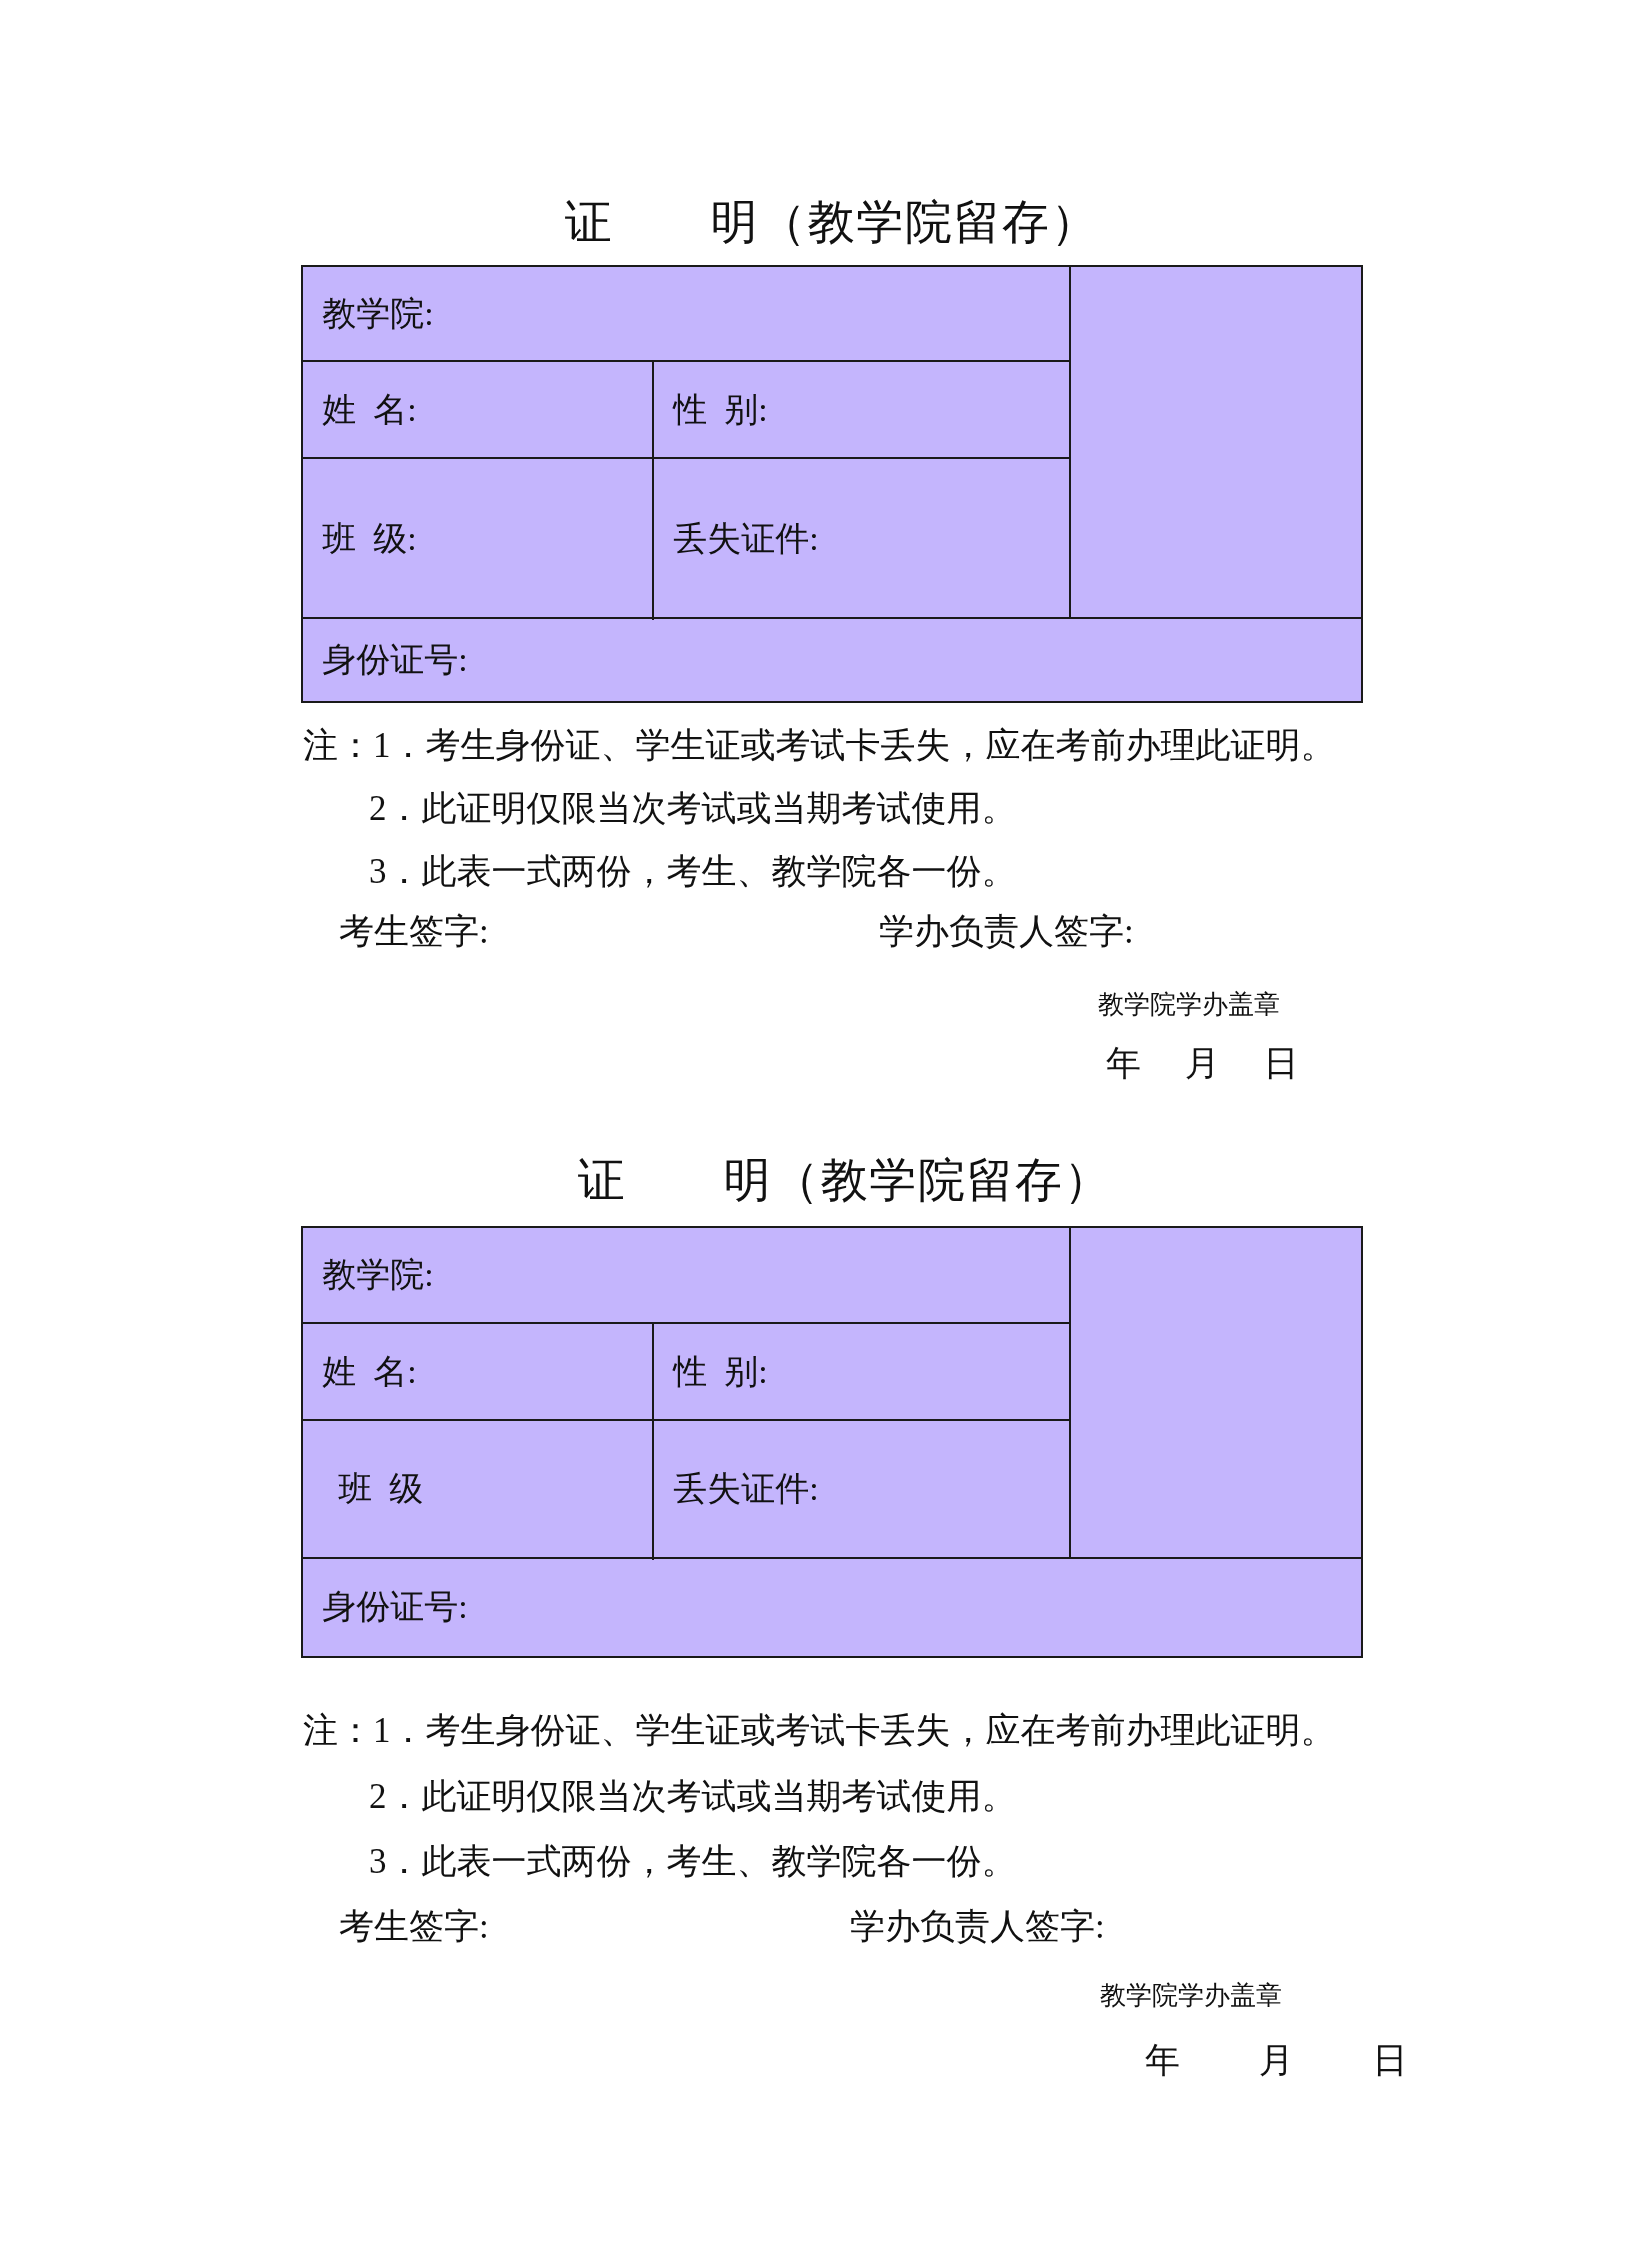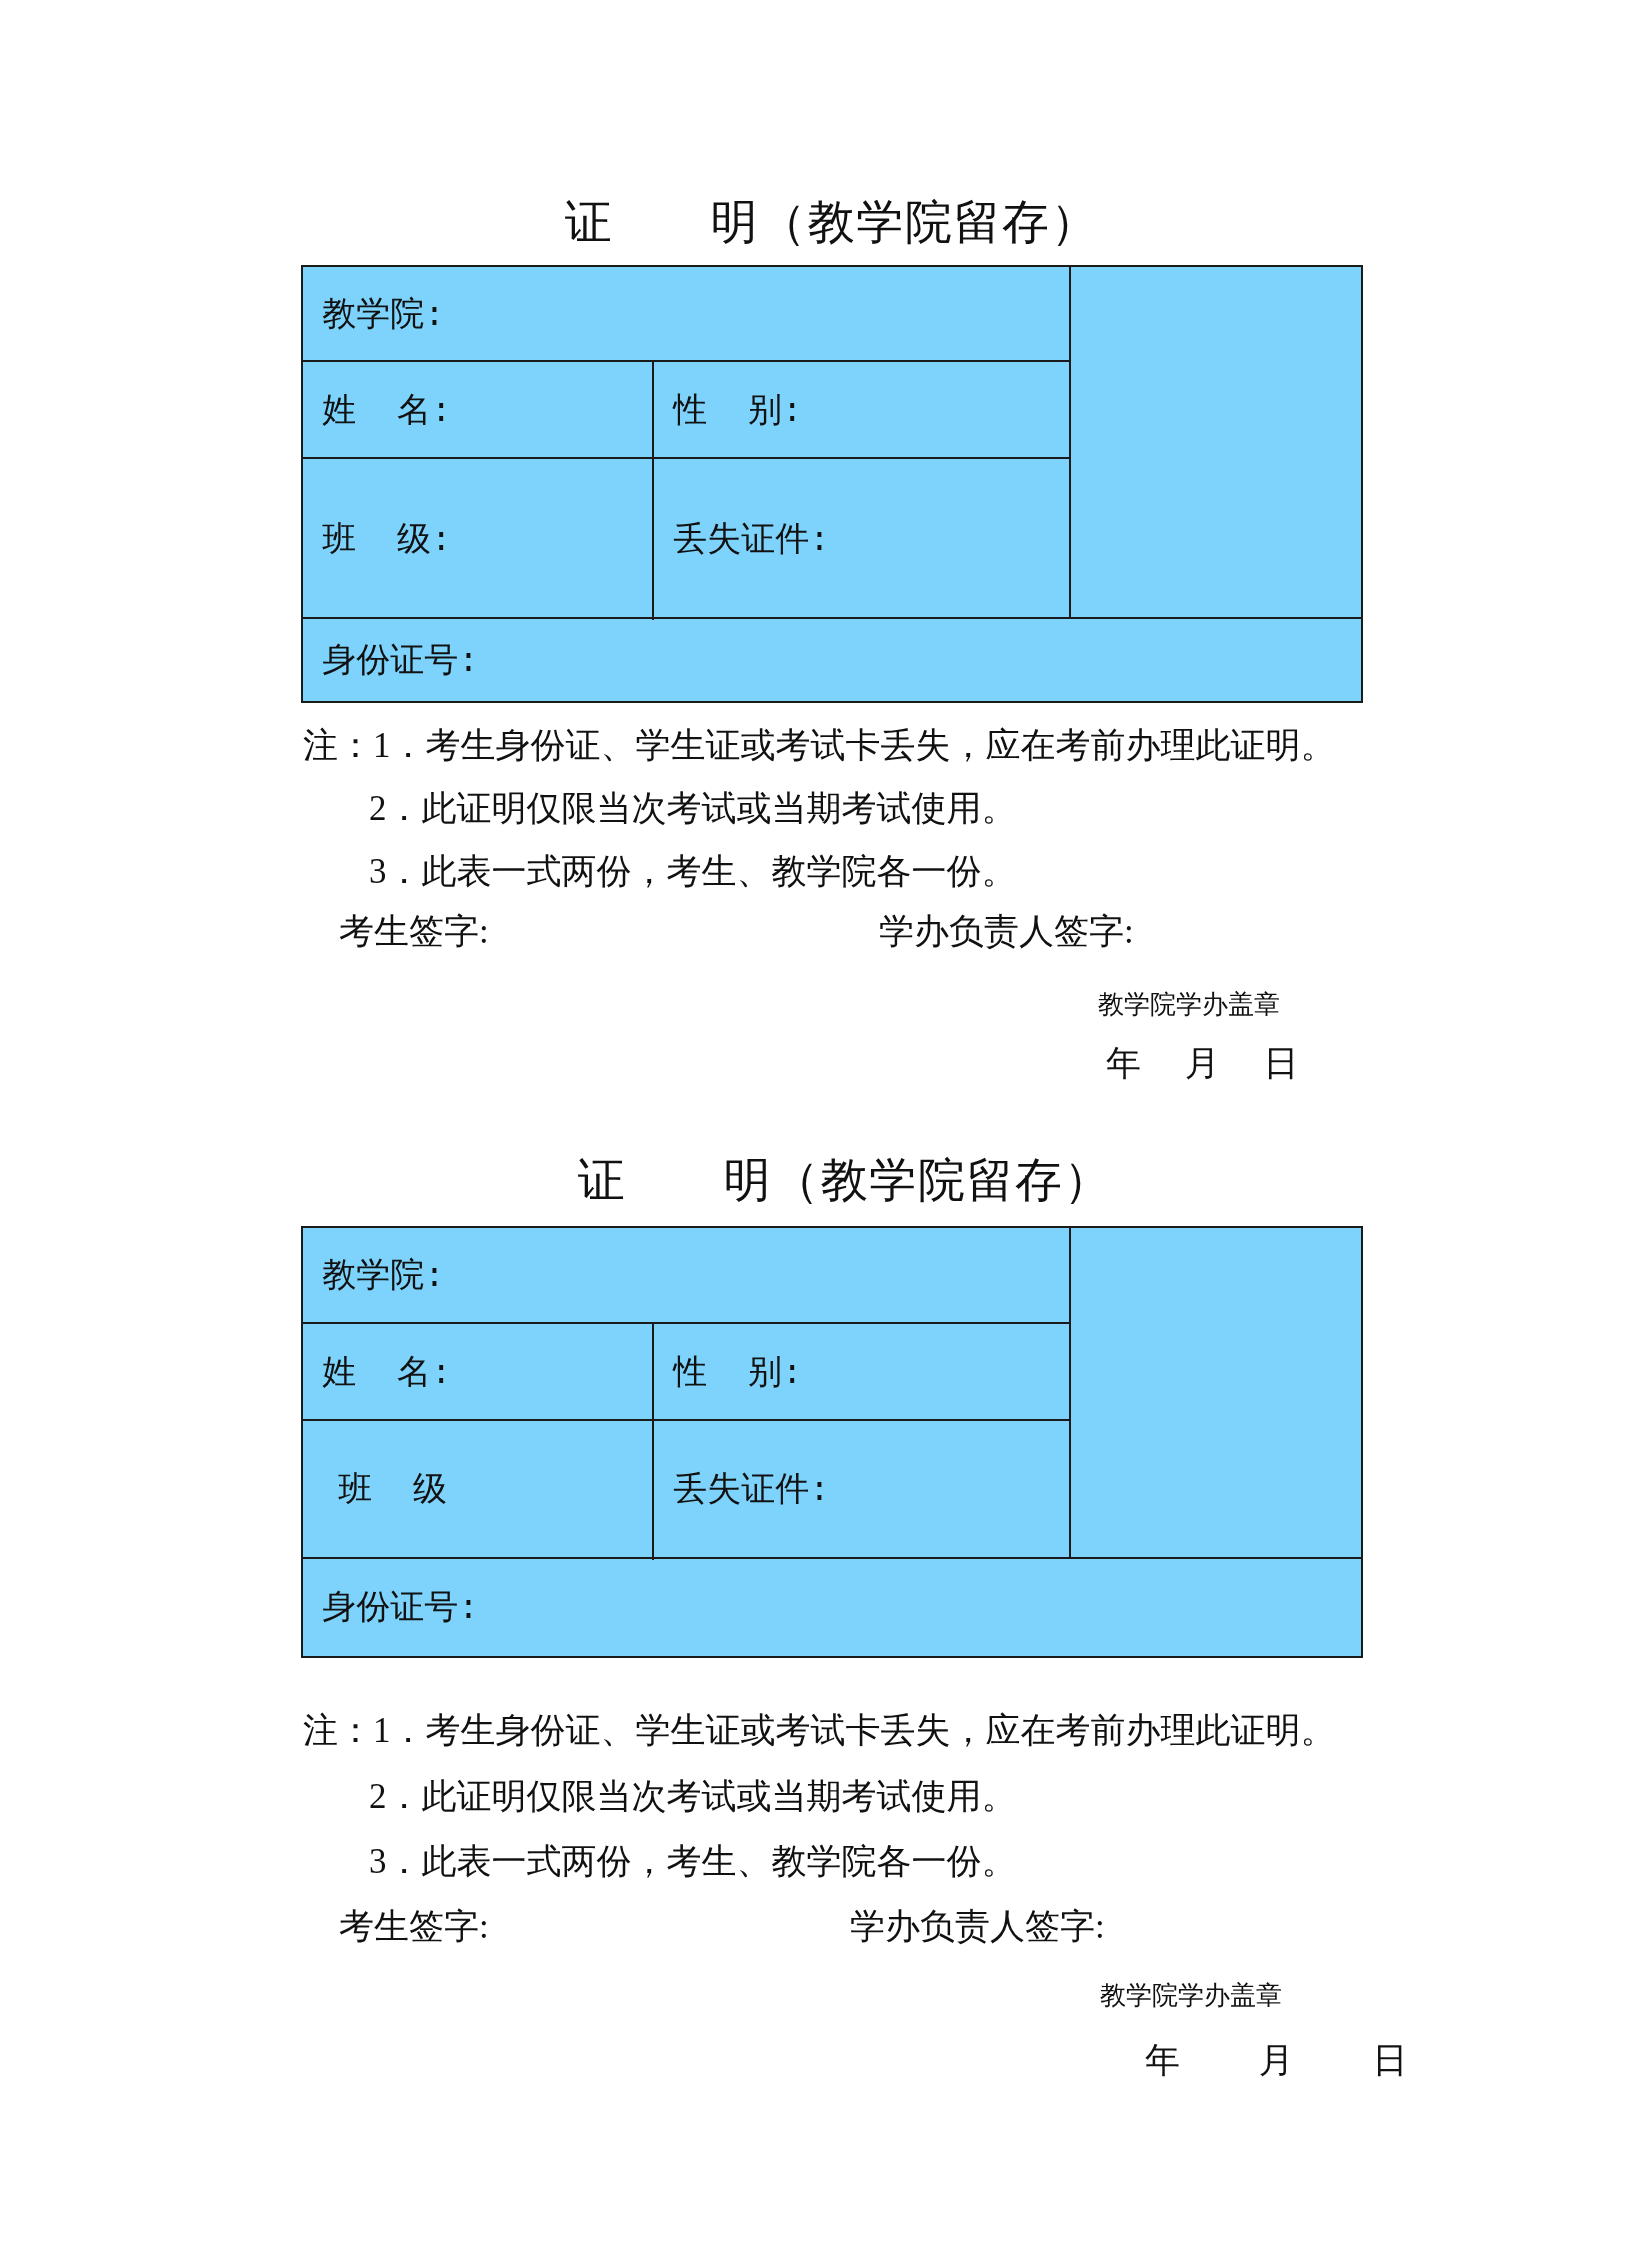--- a/index.html
+++ b/index.html
@@ -5,21 +5,21 @@
   html,body{margin:0;padding:0;background:#e8e8e8;}
   .page{
     position:relative;width:1651px;height:2261px;background:#ffffff;
     font-family:"Liberation Serif","DejaVu Serif",serif;color:#111111;
     overflow:hidden;
   }
   .title{
     position:absolute;text-align:center;font-size:47px;line-height:53px;
     height:53px;white-space:pre;letter-spacing:1.6px;color:#111111;
   }
-  .tbl{position:absolute;border:2.4px solid #1a1a1a;box-sizing:border-box;background:#7dd3fc;font-family:Liberation Mono, monospace;}
+  .tbl{position:absolute;border:2.4px solid #1a1a1a;box-sizing:border-box;background:#c4b5fd;}
   .ln{position:absolute;background:#1a1a1a;}
   .cell{
     position:absolute;display:flex;align-items:center;
     padding-left:19.3px;font-size:34px;white-space:pre;box-sizing:border-box;
   }
   .note,.sig,.stamp,.dateline{
     position:absolute;font-size:35px;line-height:45px;height:45px;white-space:pre;
   }
   .stamp{font-size:26px;}
   

